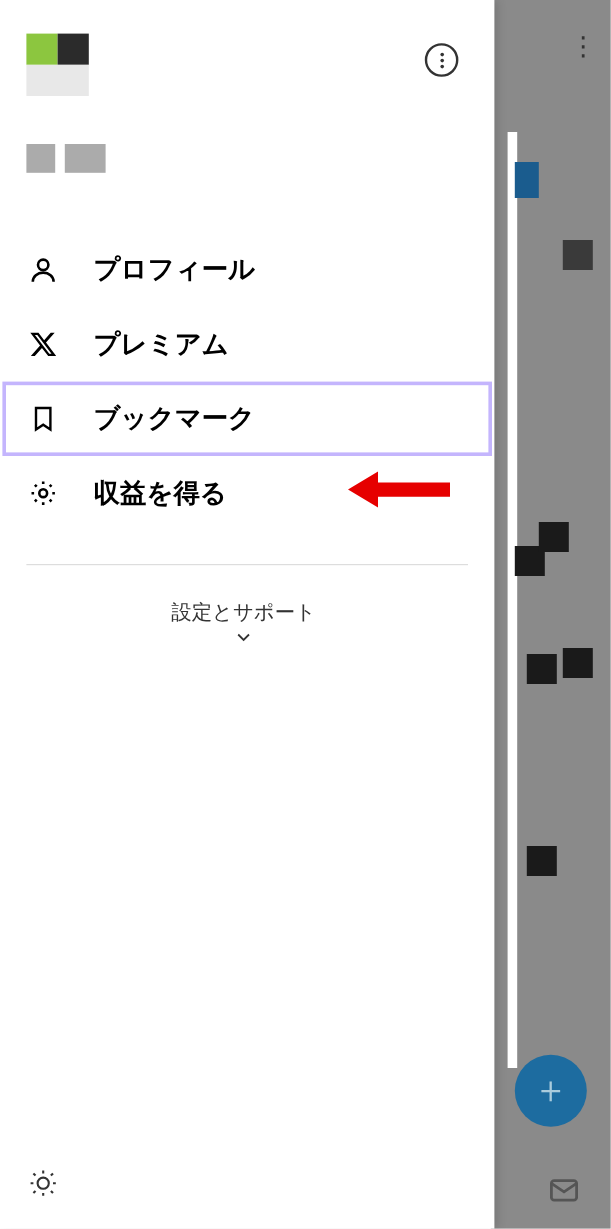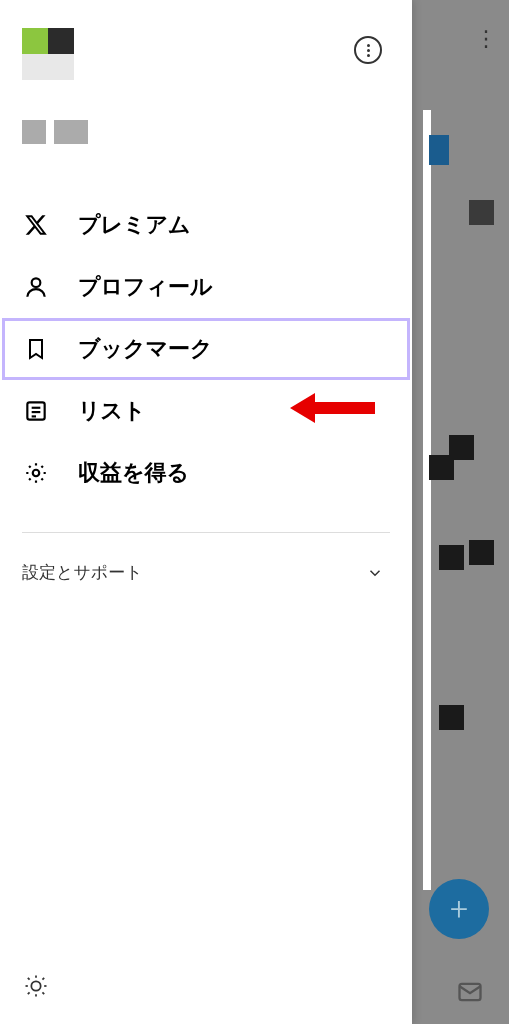--- a/index.html
+++ b/index.html
@@ -203,20 +203,21 @@
       height: 1px;
       background: #ddd;
     }
     
     .settings-row {
       display: flex;
       align-items: center;
       justify-content: space-between;
       padding: 28px 28px 0 22px;
       cursor: pointer;
+      flex-direction: column;
     }
     .settings-label {
       font-size: 17px;
       color: #333;
     }
     .chevron {
       color: #333;
     }
     
     .drawer-bottom {
@@ -271,60 +272,49 @@
           <span></span>
         </div>
     </div>
     <div class="username-area">
       <div class="username-px"></div>
       <div class="username-px" style="width:34px;"></div>
     </div>
   </div>
 
   <div class="nav-list">
-
-    <div class="nav-item">
-      <span class="nav-icon">
-        <svg width="24" height="24" viewBox="0 0 24 24" fill="currentColor">
-          <path d="M18.244 2.25h3.308l-7.227 8.26 8.502 11.24H16.17l-5.214-6.817L4.99 21.75H1.68l7.73-8.835L1.254 2.25H8.08l4.713 6.231zm-1.161 17.52h1.833L7.084 4.126H5.117z"></path>
-        </svg>
-      </span>
-      <span class="nav-label">プレミアム</span>
-    </div>
 
     <div class="nav-item">
       <span class="nav-icon">
         <svg width="26" height="26" viewBox="0 0 24 24" fill="none" stroke="currentColor" stroke-width="2">
           <circle cx="12" cy="8" r="4"></circle>
           <path d="M4 21c0-4 3.6-7 8-7s8 3 8 7"></path>
         </svg>
       </span>
       <span class="nav-label">プロフィール</span>
     </div>
 
+    <div class="nav-item">
+      <span class="nav-icon">
+        <svg width="24" height="24" viewBox="0 0 24 24" fill="currentColor">
+          <path d="M18.244 2.25h3.308l-7.227 8.26 8.502 11.24H16.17l-5.214-6.817L4.99 21.75H1.68l7.73-8.835L1.254 2.25H8.08l4.713 6.231zm-1.161 17.52h1.833L7.084 4.126H5.117z"></path>
+        </svg>
+      </span>
+      <span class="nav-label">プレミアム</span>
+    </div>
+
     <div class="nav-item nav-item-highlighted">
       <span class="nav-icon">
         <svg width="24" height="26" viewBox="0 0 24 24" fill="none" stroke="currentColor" stroke-width="2">
           <path d="M6 3h12v18l-6-4-6 4V3z"></path>
         </svg>
       </span>
       <span class="nav-label">ブックマーク</span>
     </div>
 
-    <div class="nav-item">
-      <span class="nav-icon">
-        <svg width="26" height="26" viewBox="0 0 24 24" fill="none" stroke="currentColor" stroke-width="2">
-          <rect x="4" y="4" width="16" height="16" rx="2"></rect>
-          <line x1="8" y1="9" x2="16" y2="9"></line>
-          <line x1="8" y1="13" x2="16" y2="13"></line>
-          <line x1="8" y1="17" x2="12" y2="17"></line>
-        </svg>
-      </span>
-      <span class="nav-label">リスト</span>
-    </div>
 
     <div class="nav-item">
       <span class="nav-icon">
         <svg width="26" height="26" viewBox="0 0 24 24" fill="none" stroke="currentColor" stroke-width="2">
           <circle cx="12" cy="12" r="3"></circle>
           <path d="M12 3v2M12 19v2M5.6 5.6l1.4 1.4M17 17l1.4 1.4M3 12h2M19 12h2M5.6 18.4l1.4-1.4M17 7l1.4-1.4"></path>
         </svg>
       </span>
       <span class="nav-label">収益を得る</span>
     </div>

